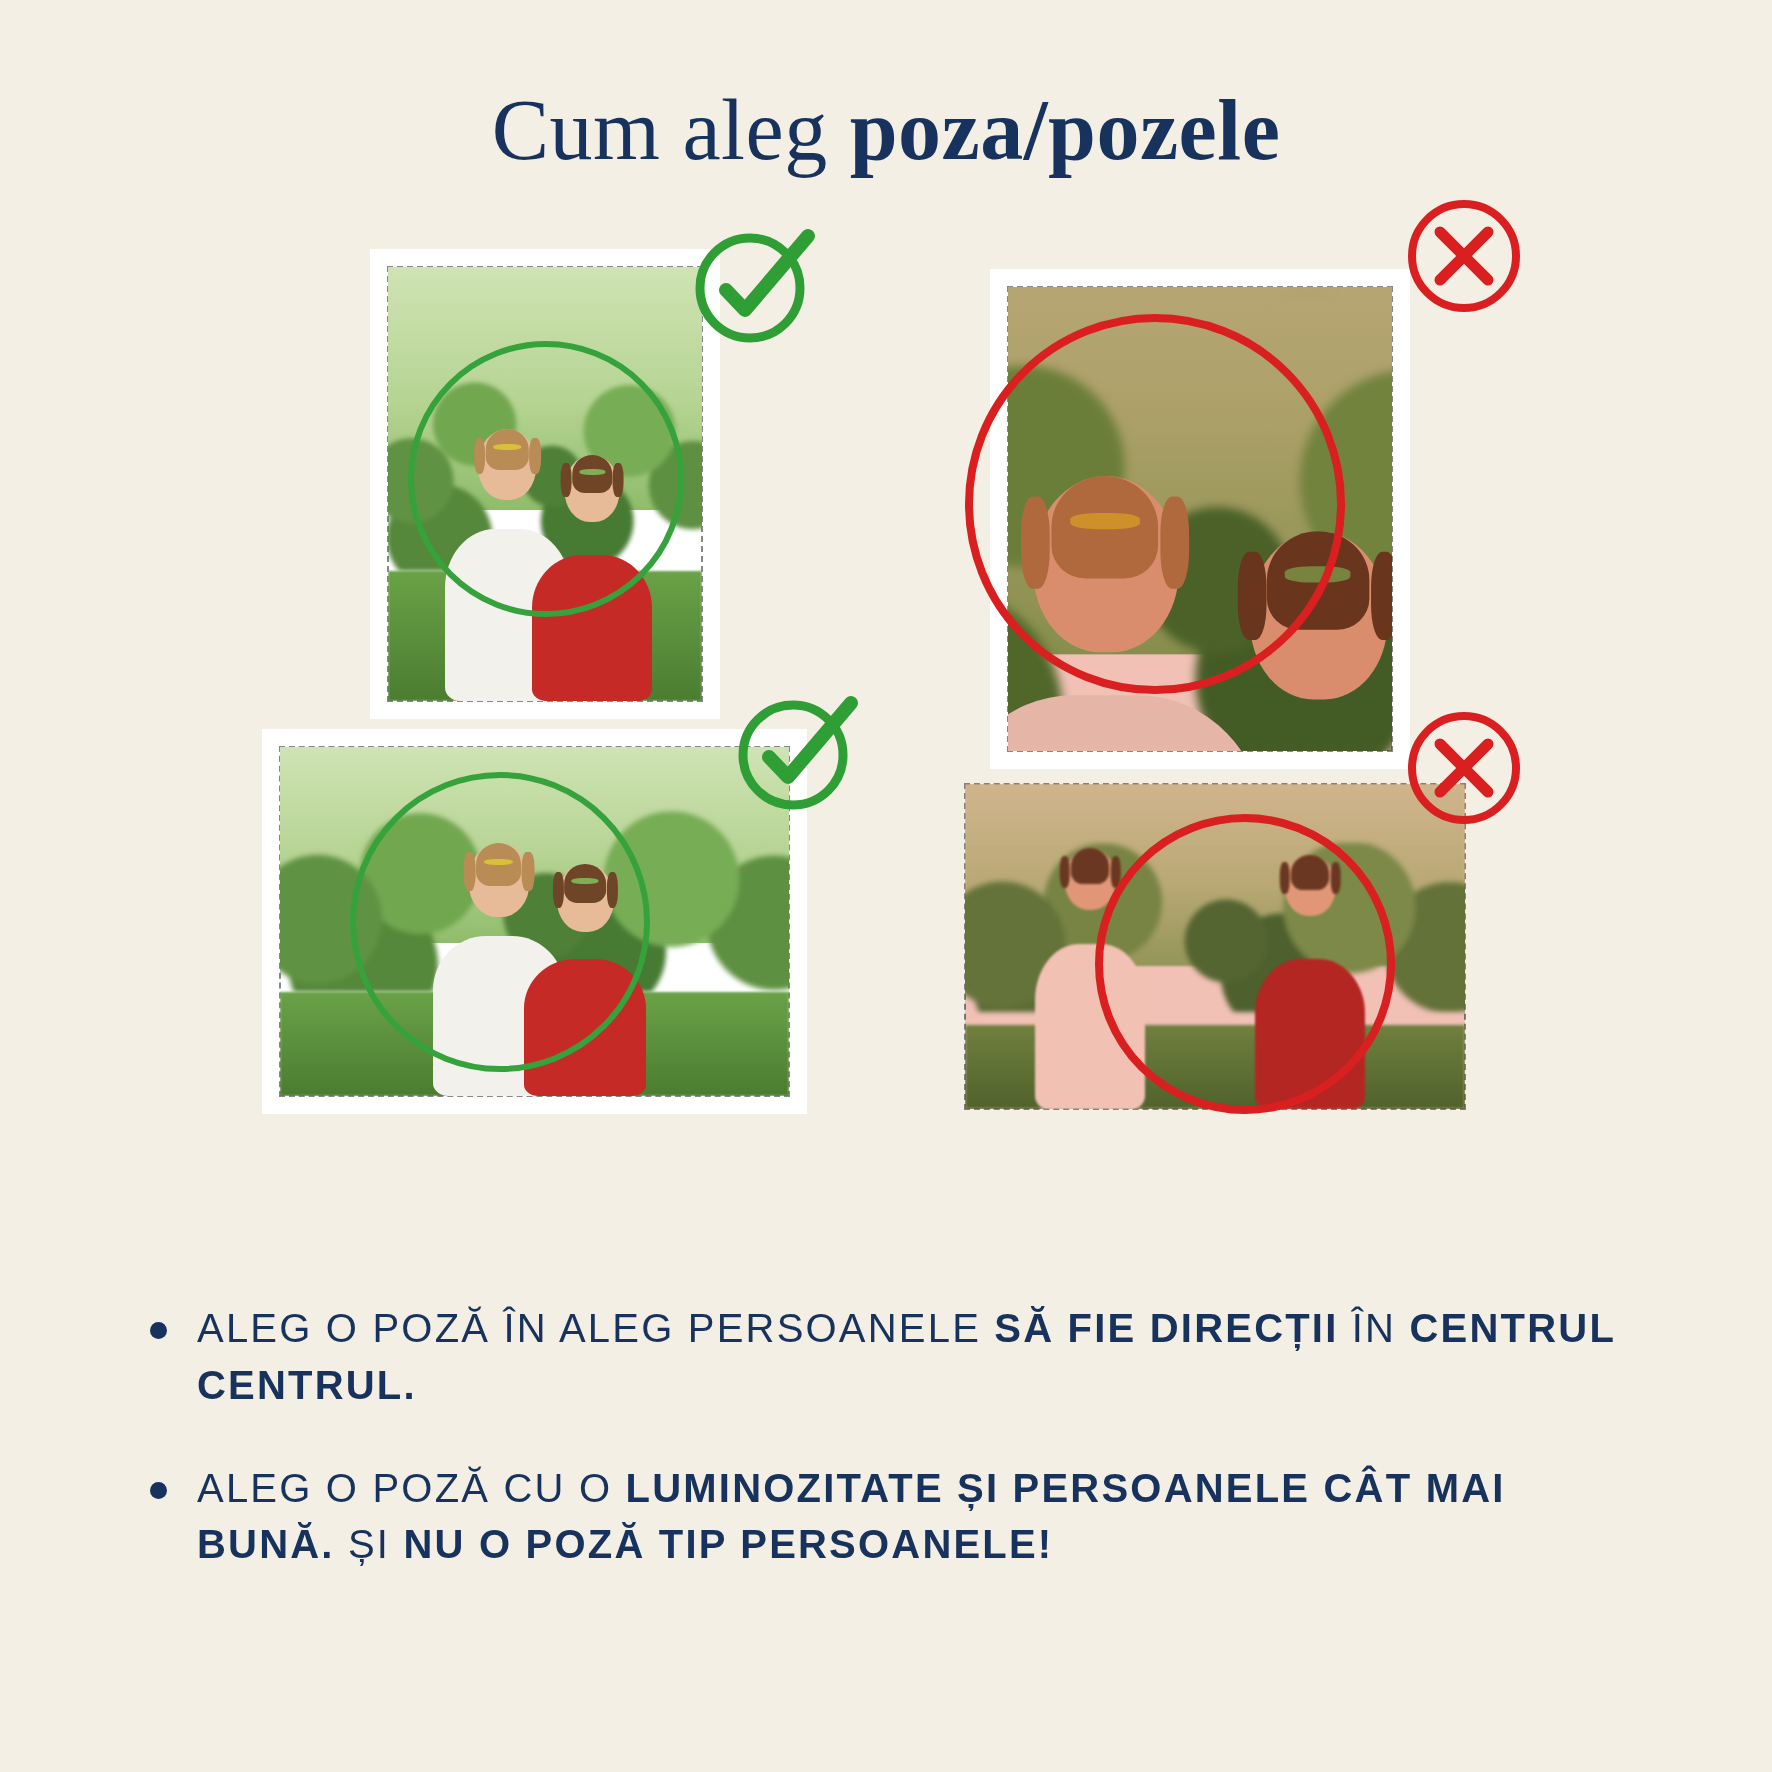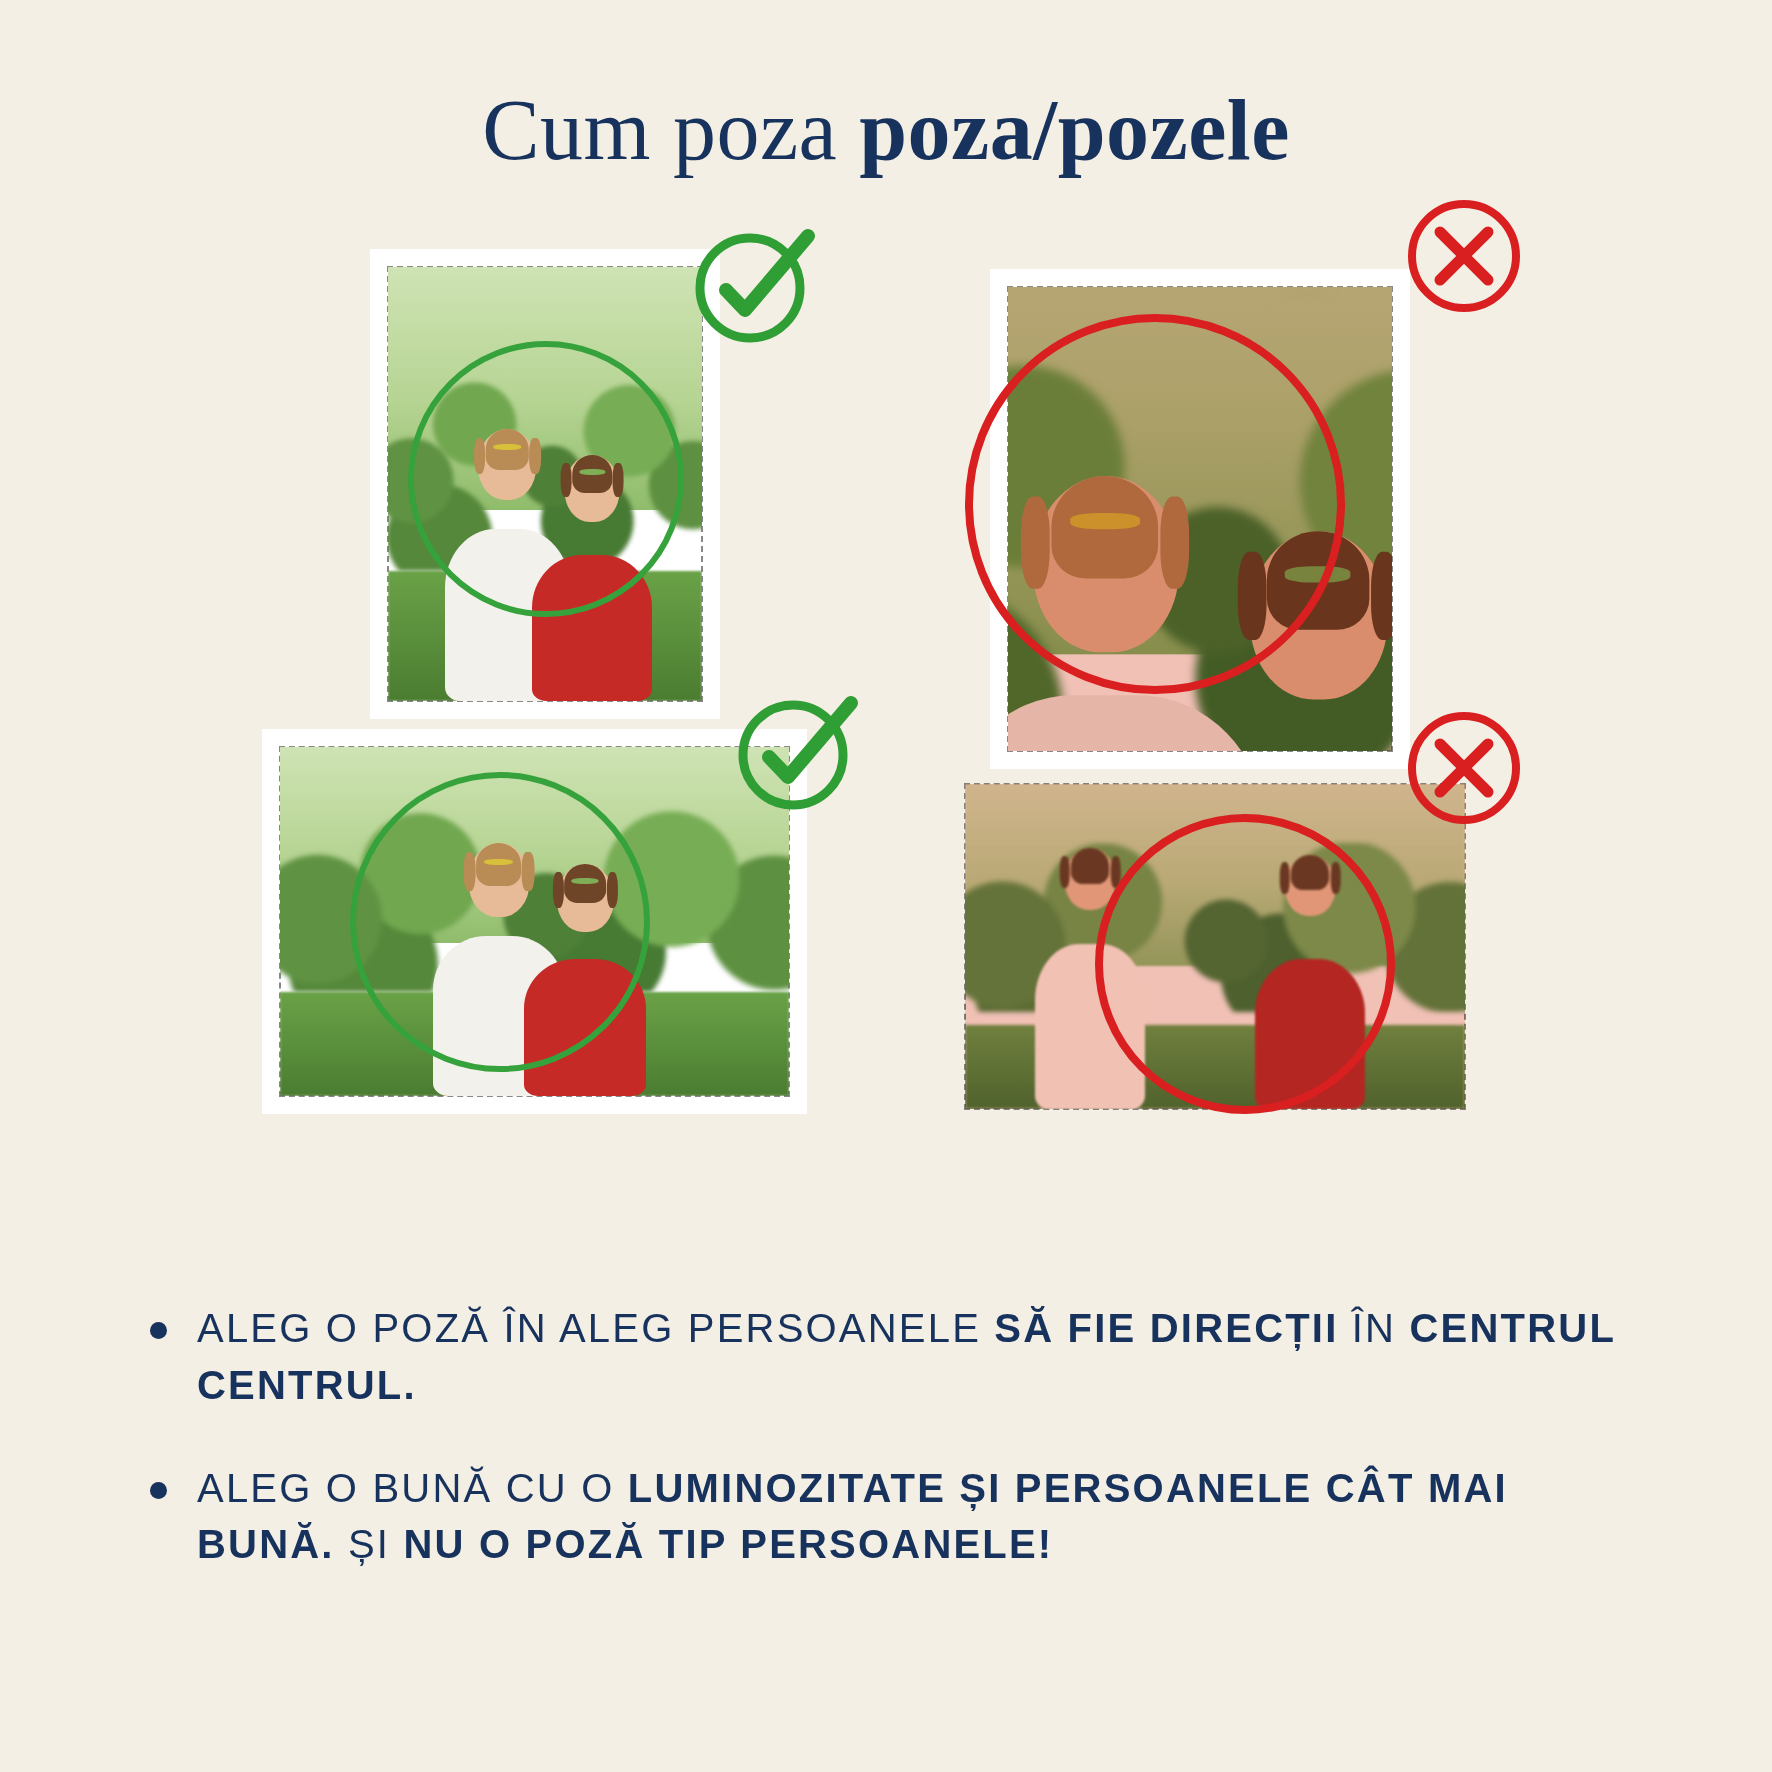--- a/index.html
+++ b/index.html
@@ -232,21 +232,21 @@
   }
   .bullet-text b {
     font-weight: bold;
   }
 </style>
 </head>
 <body>
 
 <div class="title-block">
   <div class="title-line">
-    <span class="light">Cum poza </span><span class="bold">poza/pozele</span>
+    <span class="light">Cum aleg </span><span class="bold">poza/pozele</span>
   </div>
 </div>
 
 <div class="examples">
 
   <div class="card">
     <div class="photo-frame" style="left:370px; top:45px; width:350px; height:470px;">
       <div class="photo-inner">
         <div class="scene">
           <div class="sky"></div>
@@ -402,17 +402,17 @@
     <div class="dot"></div>
     <div class="bullet-text">
       <span>ALEG O POZĂ ÎN ALEG PERSOANELE </span><b>SĂ FIE DIRECȚII</b><span> ÎN </span><b>CENTRUL CENTRUL.</b>
     </div>
   </div>
 
 
   <div class="bullet-row">
     <div class="dot"></div>
     <div class="bullet-text">
-      <span>ALEG O BUNĂ CU O </span><b>LUMINOZITATE ȘI PERSOANELE CÂT MAI BUNĂ.</b><span> ȘI </span><b>NU O POZĂ TIP PERSOANELE!</b>
+      <span>ALEG O POZĂ CU O </span><b>LUMINOZITATE ȘI PERSOANELE CÂT MAI BUNĂ.</b><span> ȘI </span><b>NU O POZĂ TIP PERSOANELE!</b>
     </div>
   </div>
 
 </div>
 
 </body></html>

